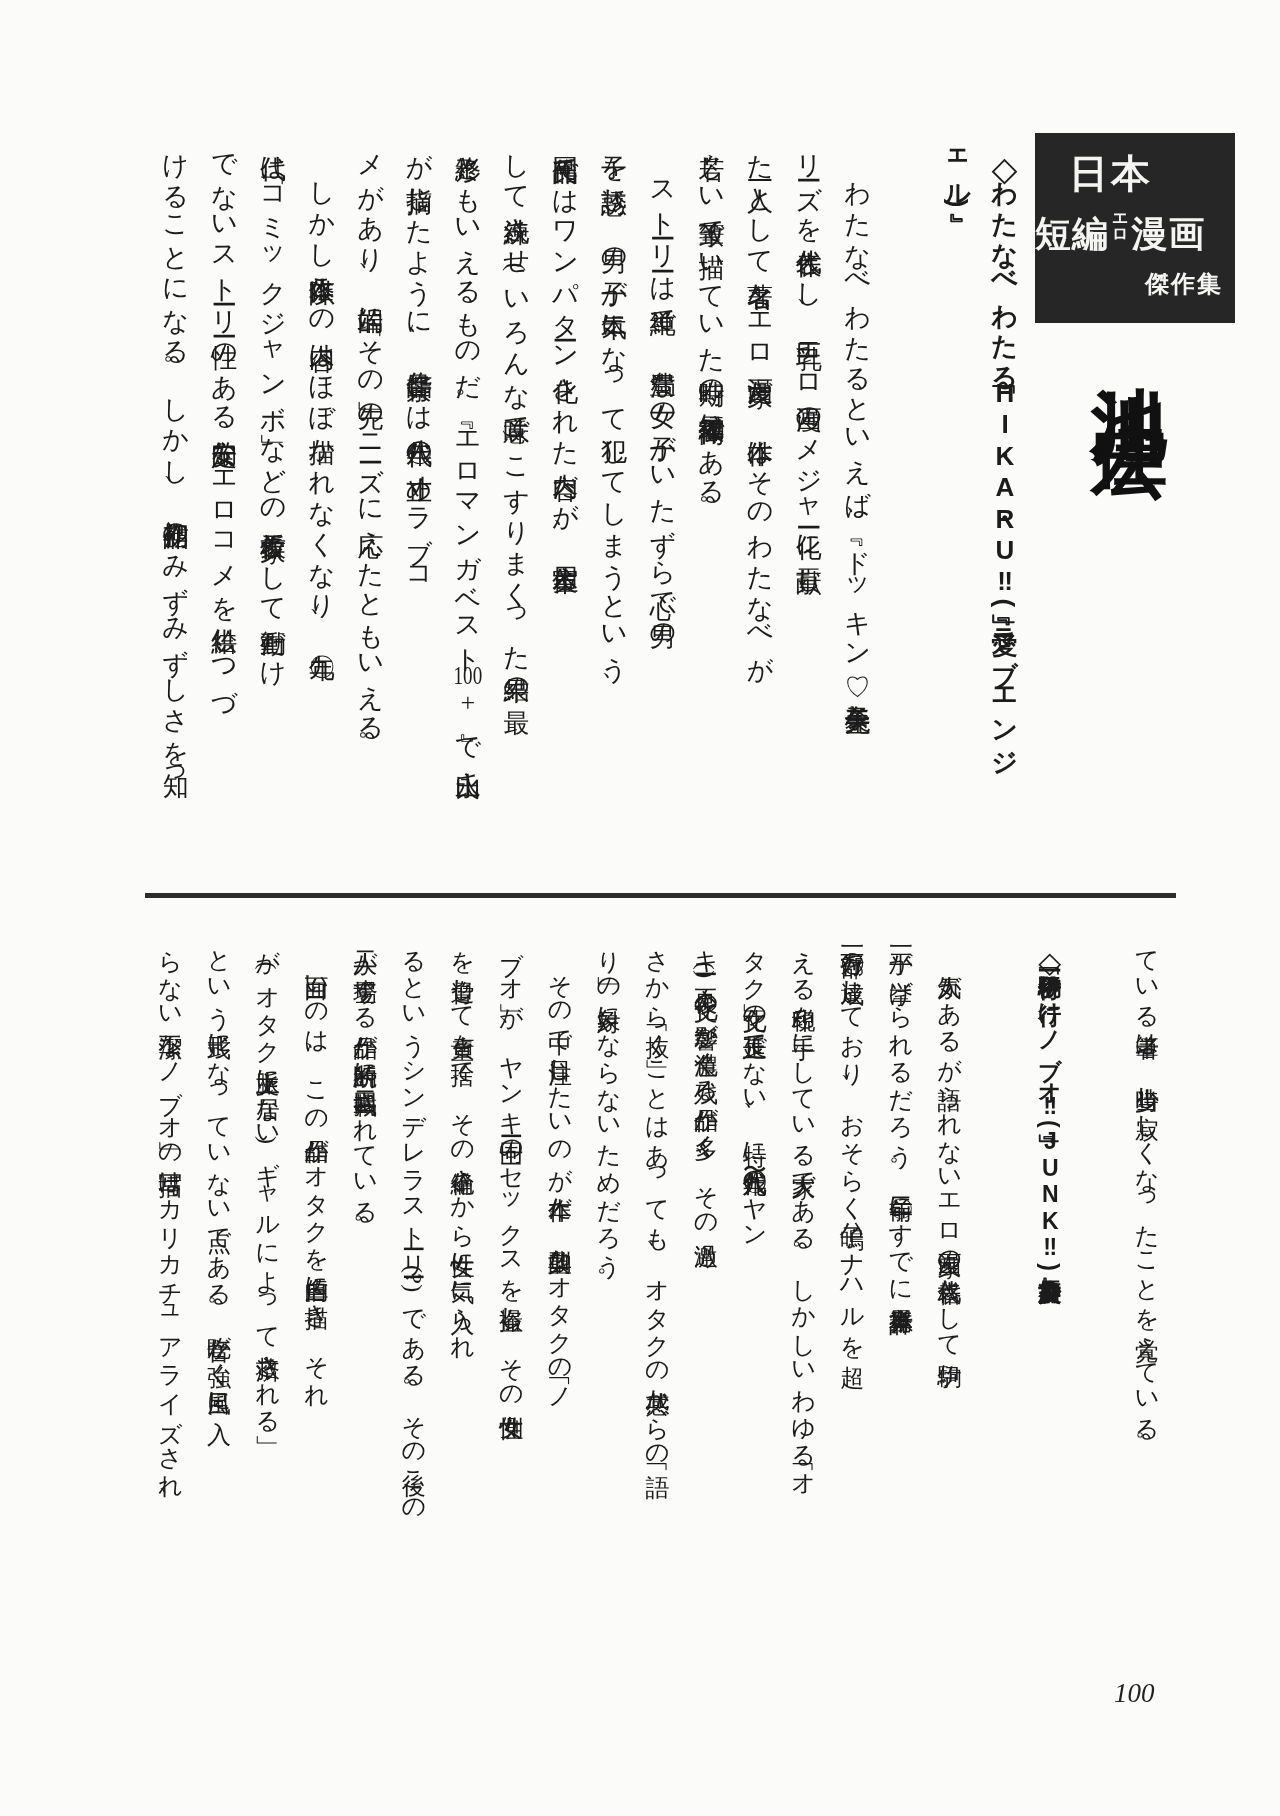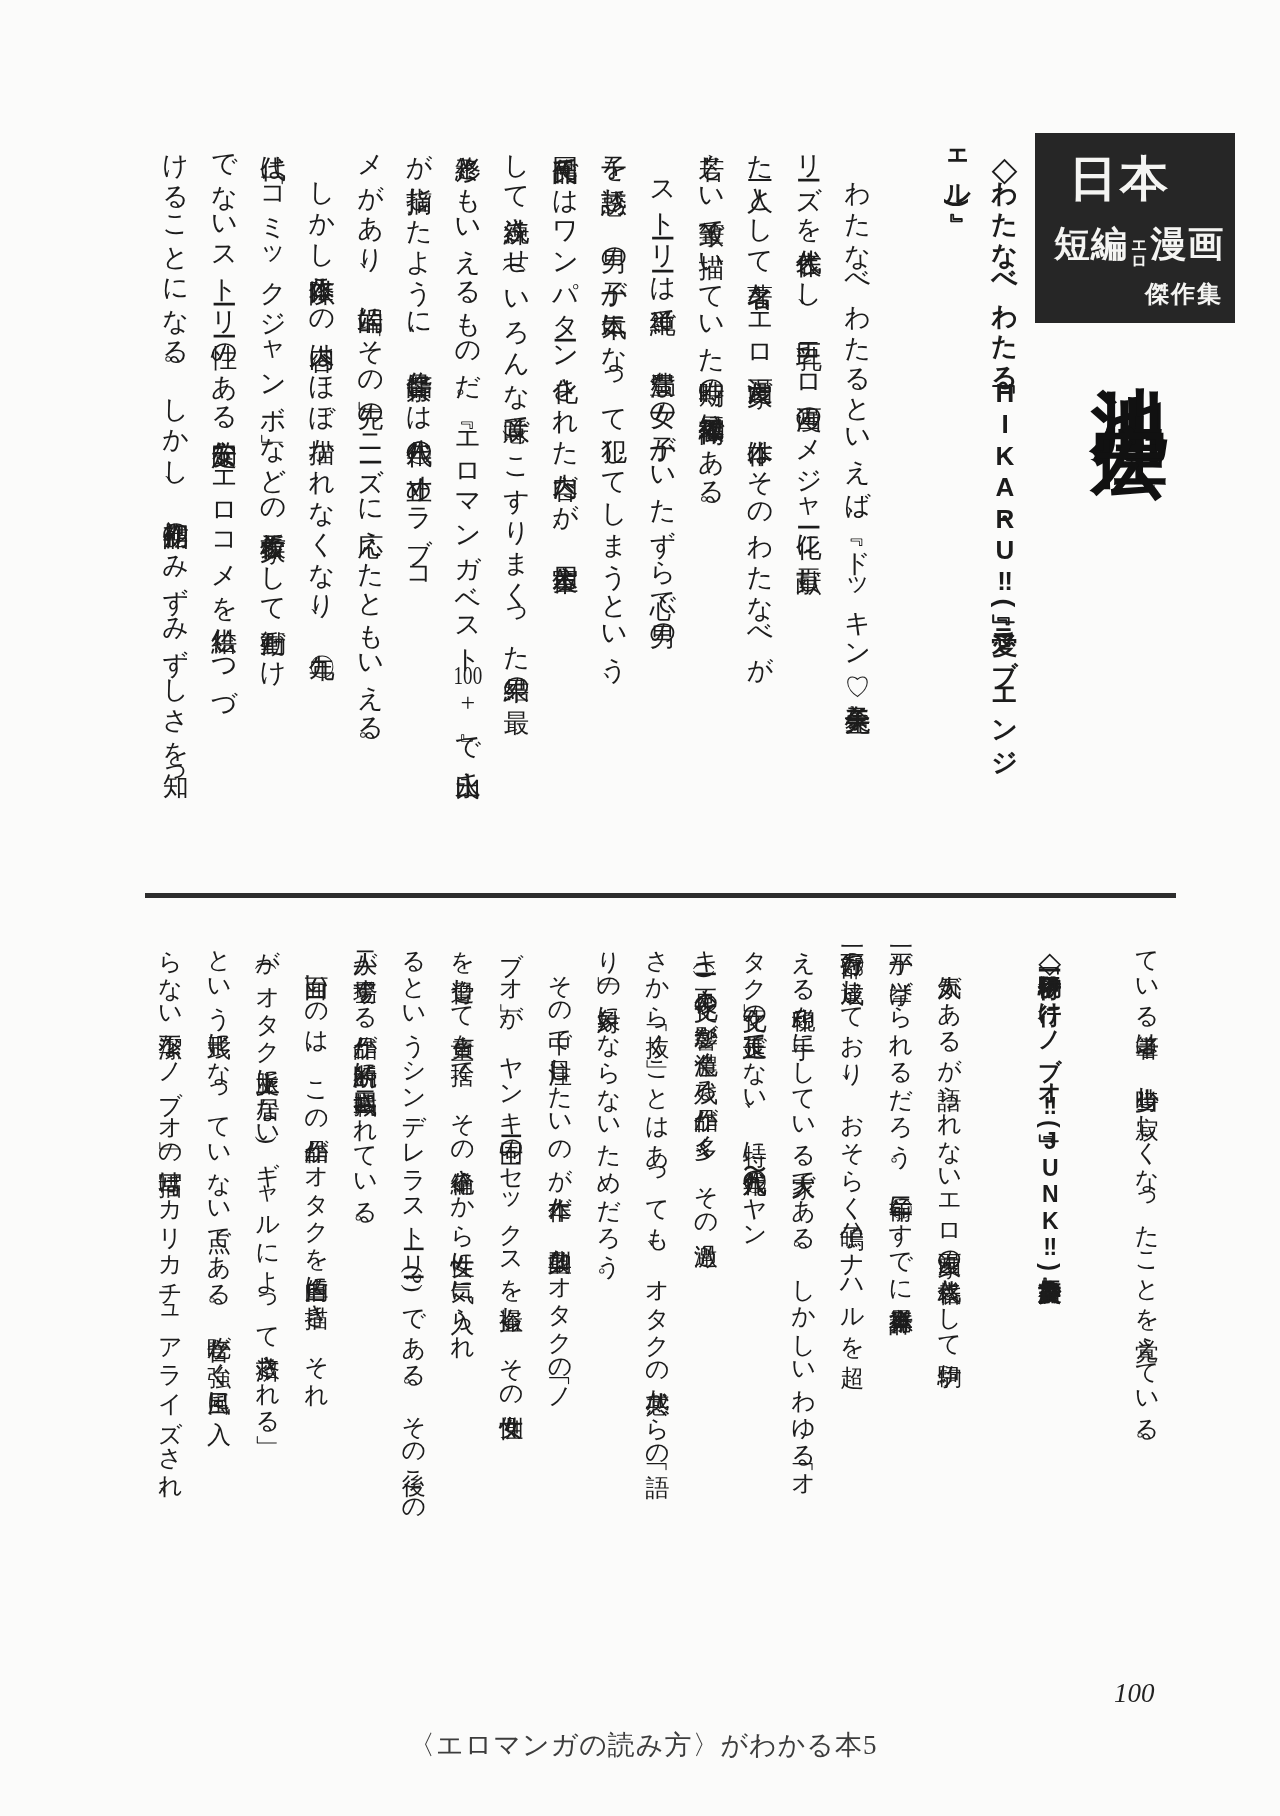--- a/index.html
+++ b/index.html
@@ -38,22 +38,22 @@
     font-family:"Liberation Sans",sans-serif;
     font-weight:bold;font-size:23px;letter-spacing:0.4px;
     height:706px;margin-right:48px;margin-left:52px;
   }
 
   
   #series-box{
     position:absolute;left:1035px;top:133px;width:200px;height:190px;
     background:#262626;color:#f4f4f2;font-weight:600;
   }
-  .box-line1{margin:14px 0 0 34px;font-size:48px;letter-spacing:3px;font-family:Liberation Mono, monospace;}
-  .box-line2{margin:9px 0 0 19px;font-size:36px;display:flex;align-items:flex-end;letter-spacing:1px;}
+  .box-line1{margin:14px 0 0 34px;font-size:39px;letter-spacing:3px;font-family:Liberation Mono, monospace;}
+  .box-line2{margin:9px 0 0 0;font-size:36px;display:flex;align-items:flex-start;letter-spacing:1px;}
   .small-stack{display:inline-flex;flex-direction:column;font-size:16px;line-height:16px;margin:0 3px;letter-spacing:0;}
   .box-line3{margin:9px 12px 0 0;font-size:24px;text-align:right;letter-spacing:2px;}
 
   
   #author-name{
     position:absolute;left:1078px;top:326px;height:420px;
     writing-mode:vertical-rl;
     font-size:76px;font-weight:600;letter-spacing:3px;color:#111;
   }
 
@@ -134,15 +134,14 @@
       <div class="vcol"><span>るというシンデレラストーリー(?)である。その後この</span></div>
       <div class="vcol"><span>二人が登場する作品が断続的に二回掲載されている。</span></div>
       <div class="vcol"><span>　面白いのは、この作品が「オタクを自虐的に描き、それ</span></div>
       <div class="vcol"><span>が(オタク文脈上に居ない)ギャルによって救済される」</span></div>
       <div class="vcol"><span>という形式になっていない点である。吃音が強く風呂に入</span></div>
       <div class="vcol"><span>らない不潔な「ノブオ」の描写はカリカチュアライズされ、</span></div>
     </div>
 
   <div id="page-number">100</div>
 
-  <div id="footer-title">〈エロマンガの読み方〉がわかる本5</div>
 
 </div>
 
 </body></html>

